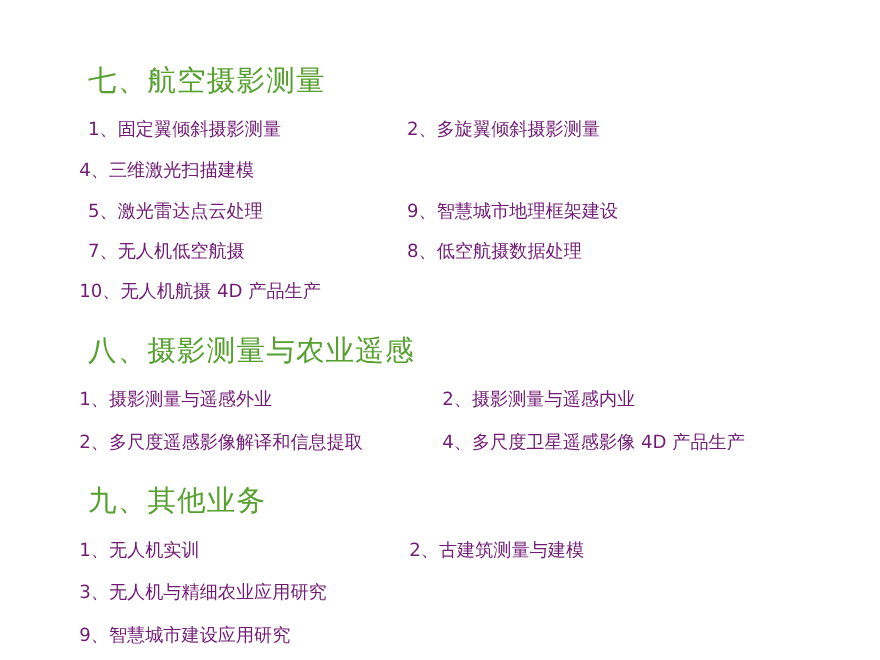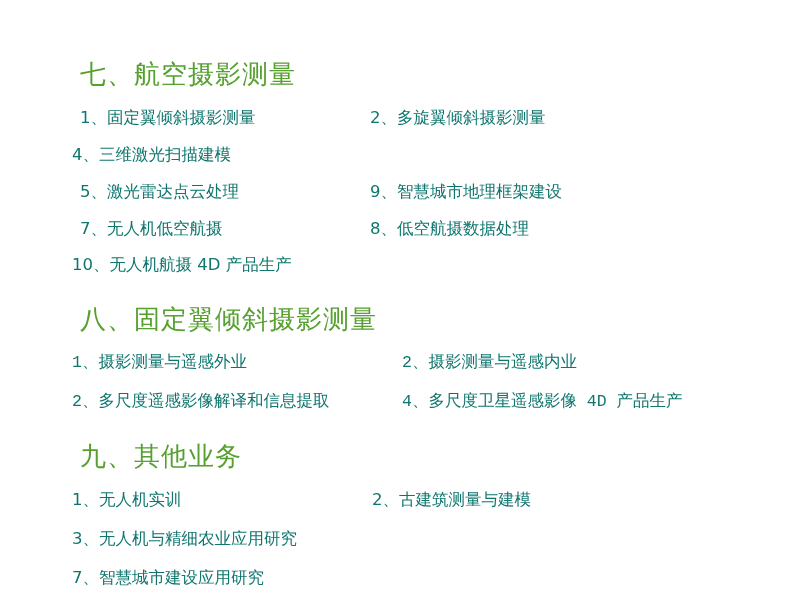--- a/index.html
+++ b/index.html
@@ -30,38 +30,38 @@
     letter-spacing: 1px;
     line-height: 1.3;
     margin: 0 0 14px 8px;
   }
   .sec-1 .section-title { margin-top: 18px; }
   .sec-2 .section-title { margin-top: 26px; }
   .sec-3 .section-title { margin-top: 26px; }
 
   .item-row {
     display: flex;
-    color: #0f766e;
+    color: #701a75;
     font-size: 16.5px;
     line-height: 1.45;
     margin-bottom: 12px;
   }
   .item {
     white-space: nowrap;
   }
   
   .sec-1 .col-a { width: 290px; padding-left: 8px; }
   .sec-1 .col-b { width: auto; }
   .sec-2 .col-a { width: 330px; }
   .sec-2 .col-b { width: auto; text-align: center; }
   .sec-3 .col-a { width: 300px; }
   .sec-3 .col-b { width: auto; }
 
   .sec-1 .item-row { margin-bottom: 13px; }
-  .sec-2 .item-row { margin-bottom: 15px; font-family: Liberation Mono, monospace; }
+  .sec-2 .item-row { margin-bottom: 15px; }
   .sec-3 .item-row { margin-bottom: 15px; }
 
   .single .col-a { width: auto; }
 </style>
 </head>
 <body>
 
 <div class="slide">
 
   <div class="section sec-1">
@@ -81,21 +81,21 @@
     <div class="item-row">
       <div class="item col-a">7、无人机低空航摄</div>
       <div class="item col-b">8、低空航摄数据处理</div>
     </div>
     <div class="item-row">
       <div class="item col-b">10、无人机航摄 4D 产品生产</div>
     </div>
   </div>
 
   <div class="section sec-2">
-    <h2 class="section-title">八、固定翼倾斜摄影测量</h2>
+    <h2 class="section-title">八、摄影测量与农业遥感</h2>
 
     <div class="item-row">
       <div class="item col-a">1、摄影测量与遥感外业</div>
       <div class="item col-b">2、摄影测量与遥感内业</div>
     </div>
     <div class="item-row">
       <div class="item col-a">2、多尺度遥感影像解译和信息提取</div>
       <div class="item col-b">4、多尺度卫星遥感影像 4D 产品生产</div>
     </div>
   </div>
@@ -104,17 +104,17 @@
     <h2 class="section-title">九、其他业务</h2>
 
     <div class="item-row">
       <div class="item col-a">1、无人机实训</div>
       <div class="item col-b">2、古建筑测量与建模</div>
     </div>
     <div class="item-row">
       <div class="item col-a">3、无人机与精细农业应用研究</div>
     </div>
     <div class="item-row single">
-      <div class="item col-a">7、智慧城市建设应用研究</div>
+      <div class="item col-a">9、智慧城市建设应用研究</div>
     </div>
   </div>
 
 </div>
 
 </body></html>

